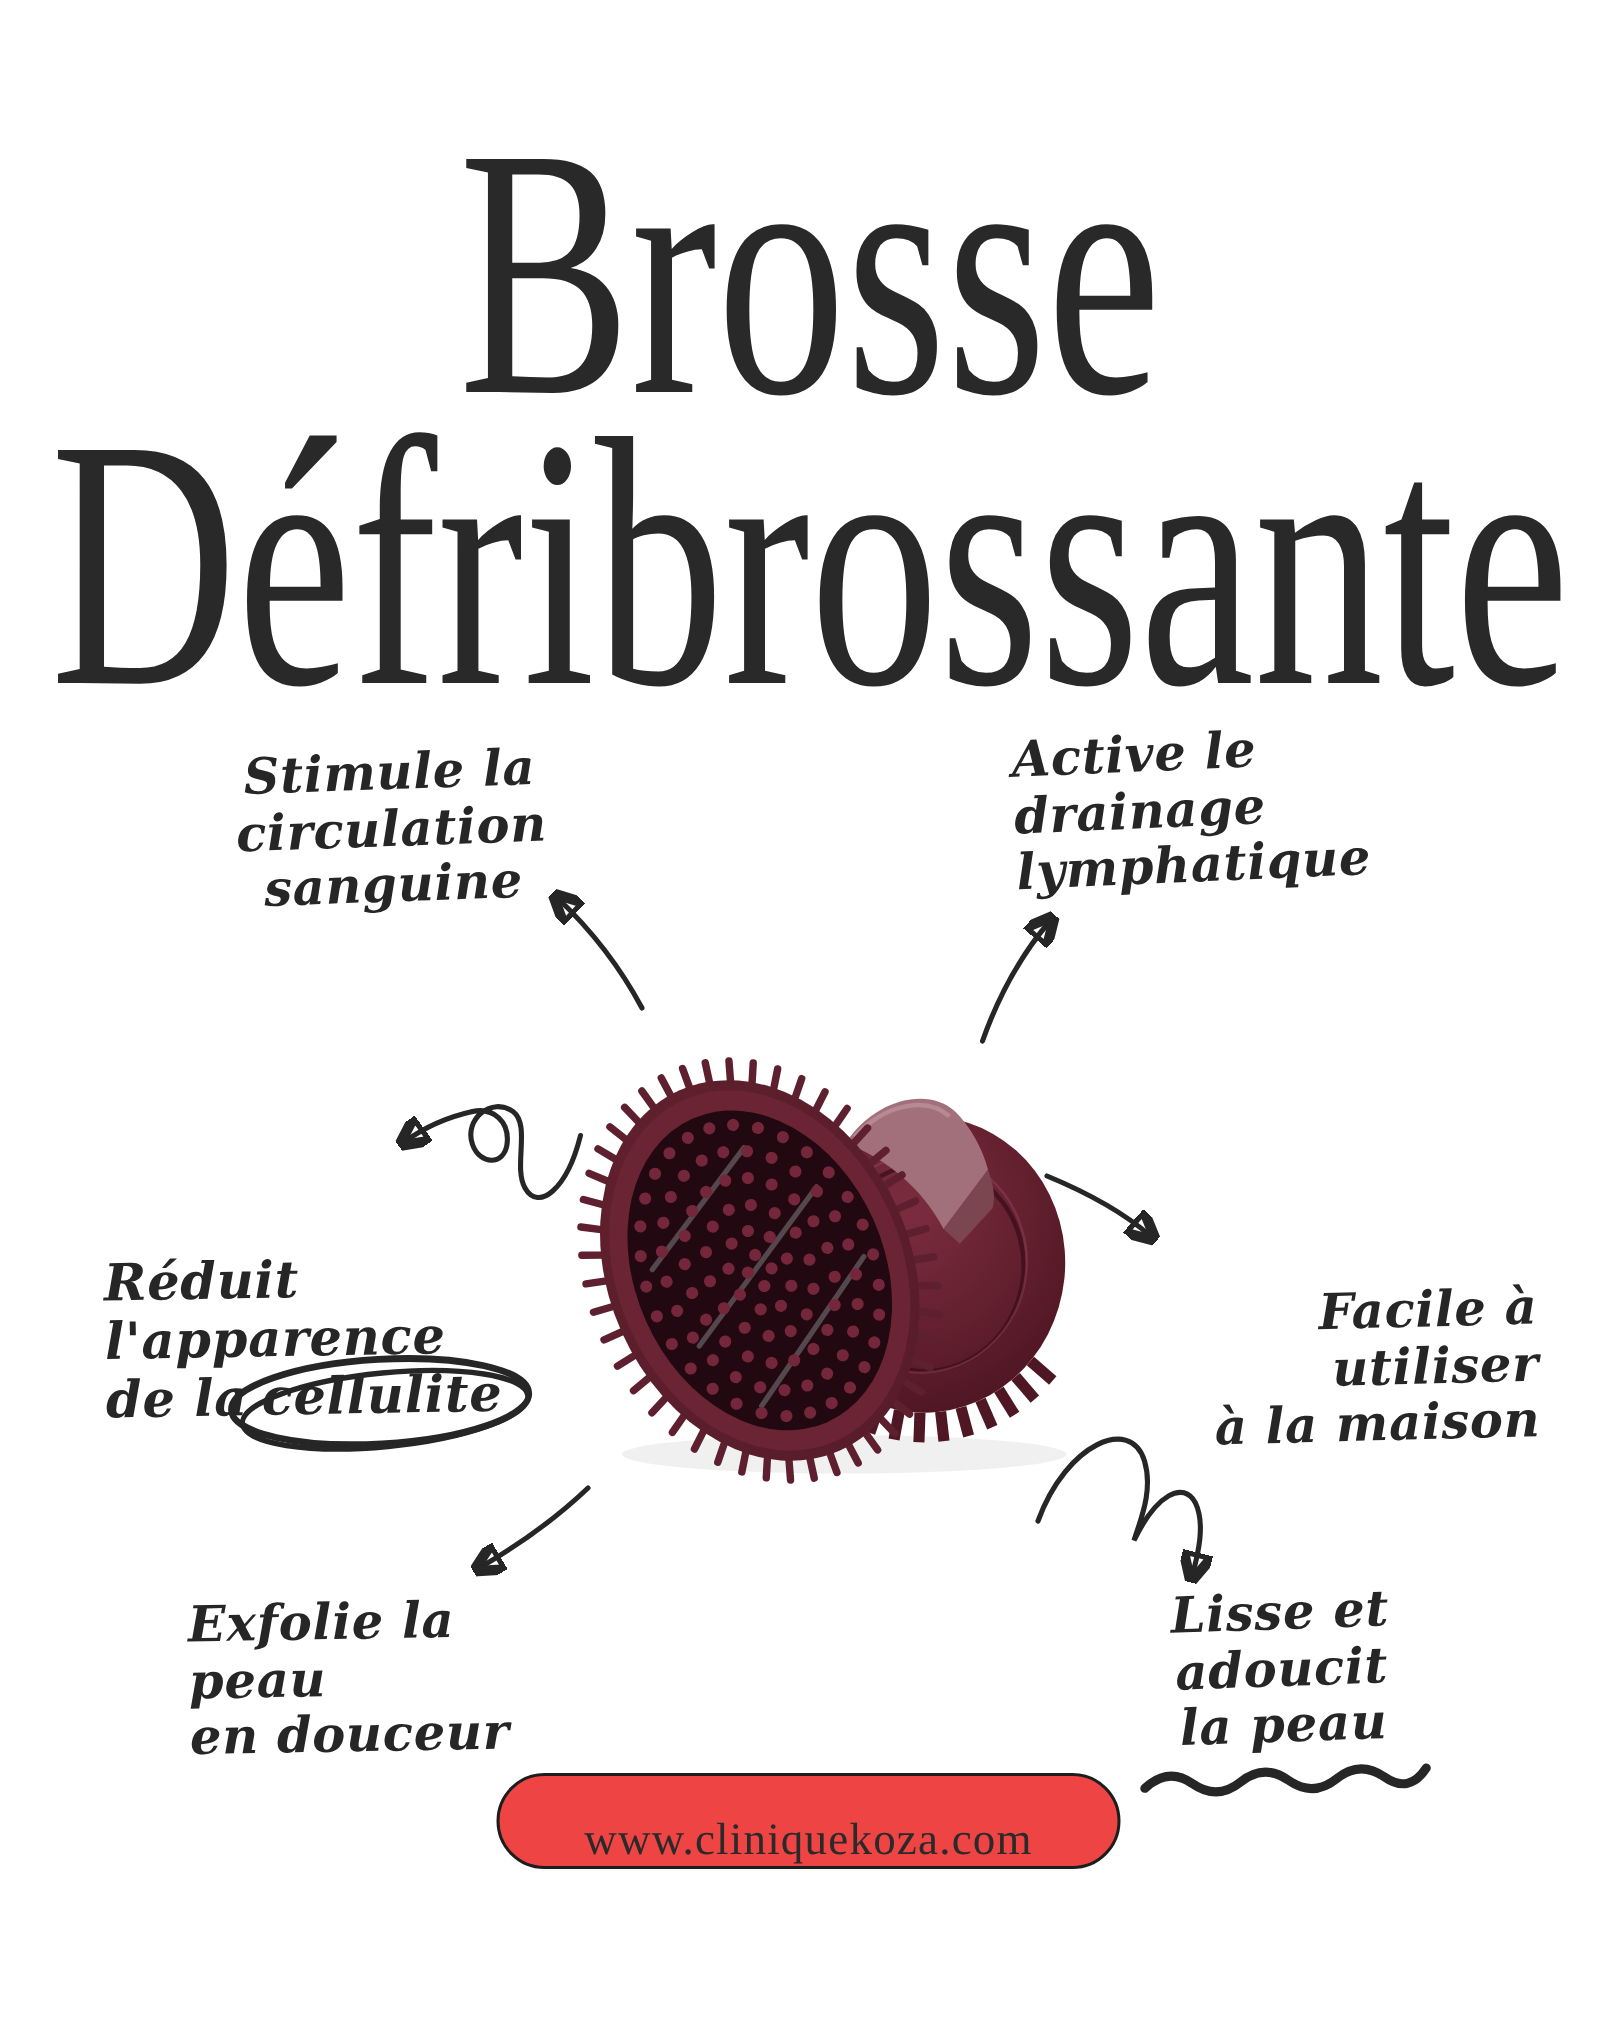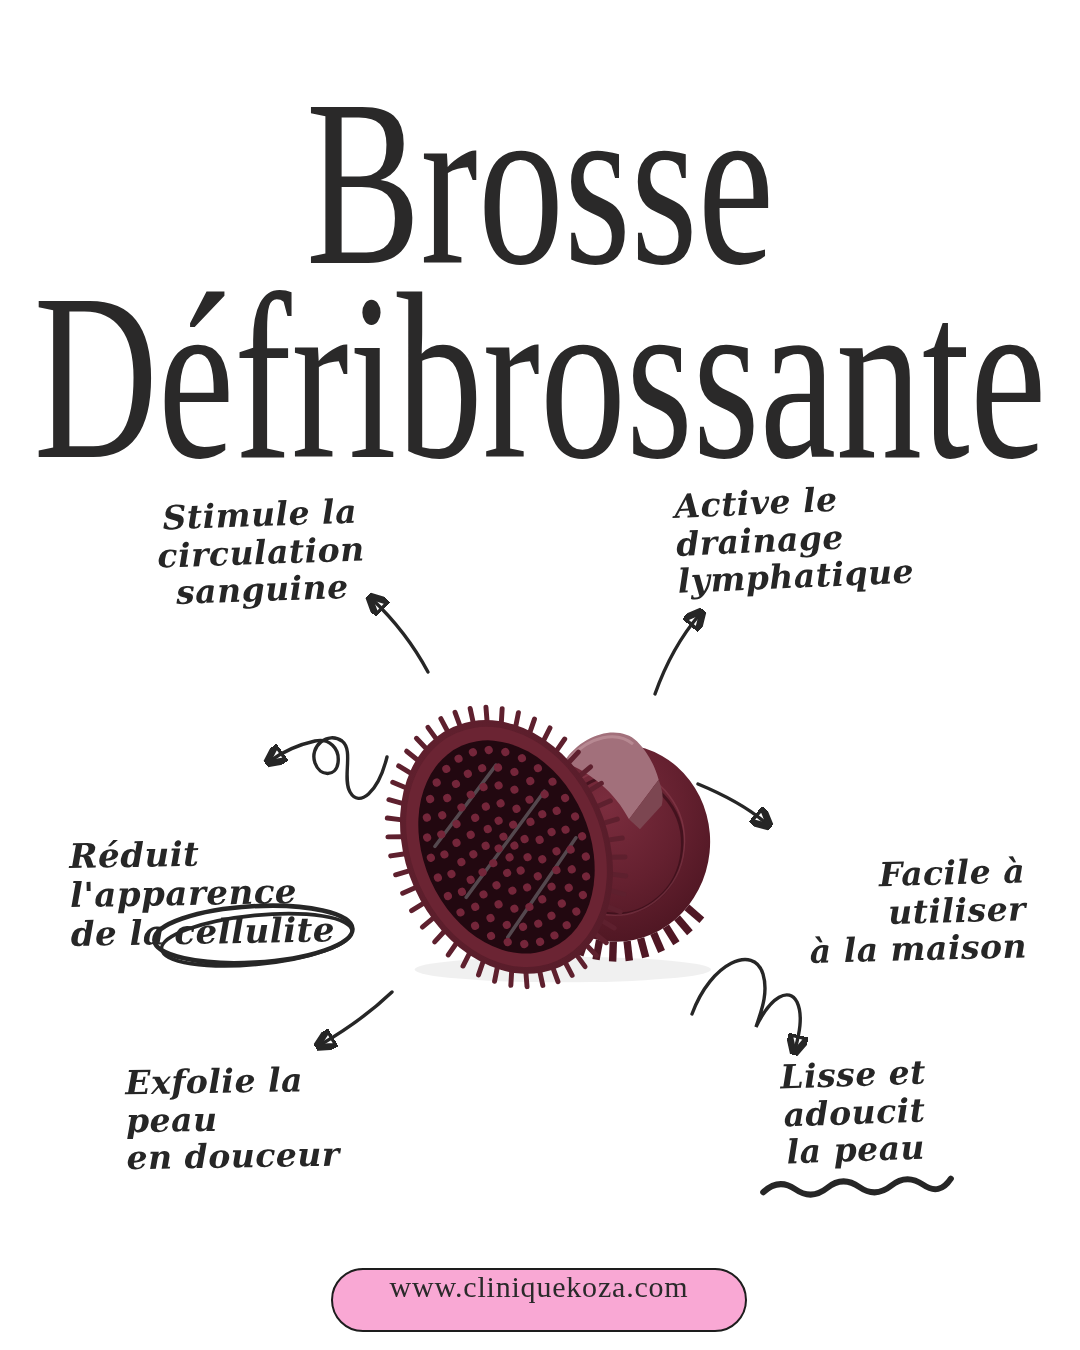--- a/index.html
+++ b/index.html
@@ -36,24 +36,24 @@
   }
   .circled .cw{ position:relative; }
   .wave-svg{ display:block; margin:4px auto 0; width:196px; height:26px; }
   
   .overlay{ position:absolute; left:0; top:0; width:1080px; height:1350px; }
   .overlay path{ fill:none; stroke:#262626; stroke-width:3.4; stroke-linecap:round; }
   
   .product{ position:absolute; left:380px; top:694px; width:336px; height:302px; }
   
   .pill{
-    position:absolute; left:331px; top:1268px; width:412px; height:60px;
+    position:absolute; left:331px; top:1182px; width:412px; height:60px;
     border:2.5px solid #1d1d1d; border-radius:32px;
-    display:flex; align-items:flex-start; justify-content:center;
-    background:#f9a8d4; cursor:pointer;
+    display:flex; align-items:flex-end; justify-content:center;
+    background:#ef4444; cursor:pointer;
   }
   .pill span{
     font-family:"Liberation Serif", serif; font-size:30px; color:#2a2a2a; letter-spacing:.8px;
   }
 </style>
 </head>
 <body>
 
 <div class="canvas">
 

